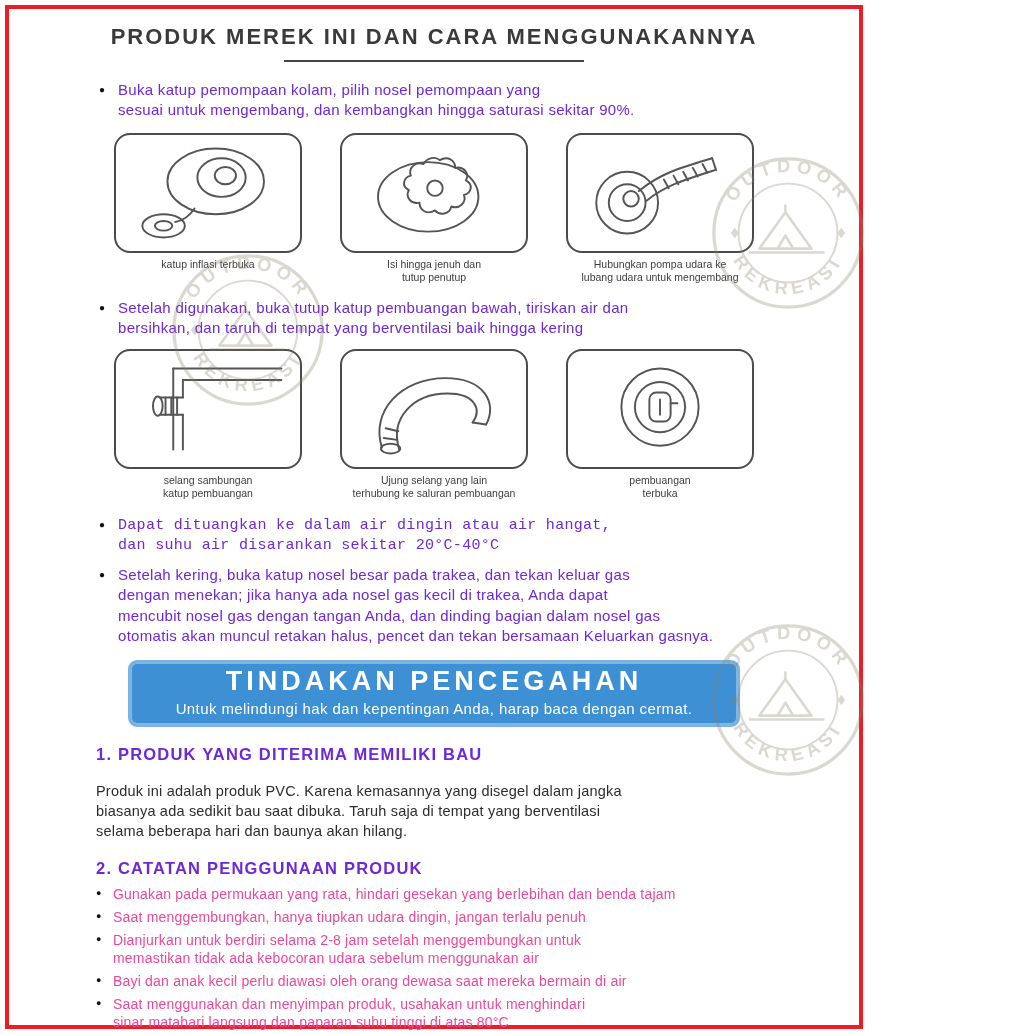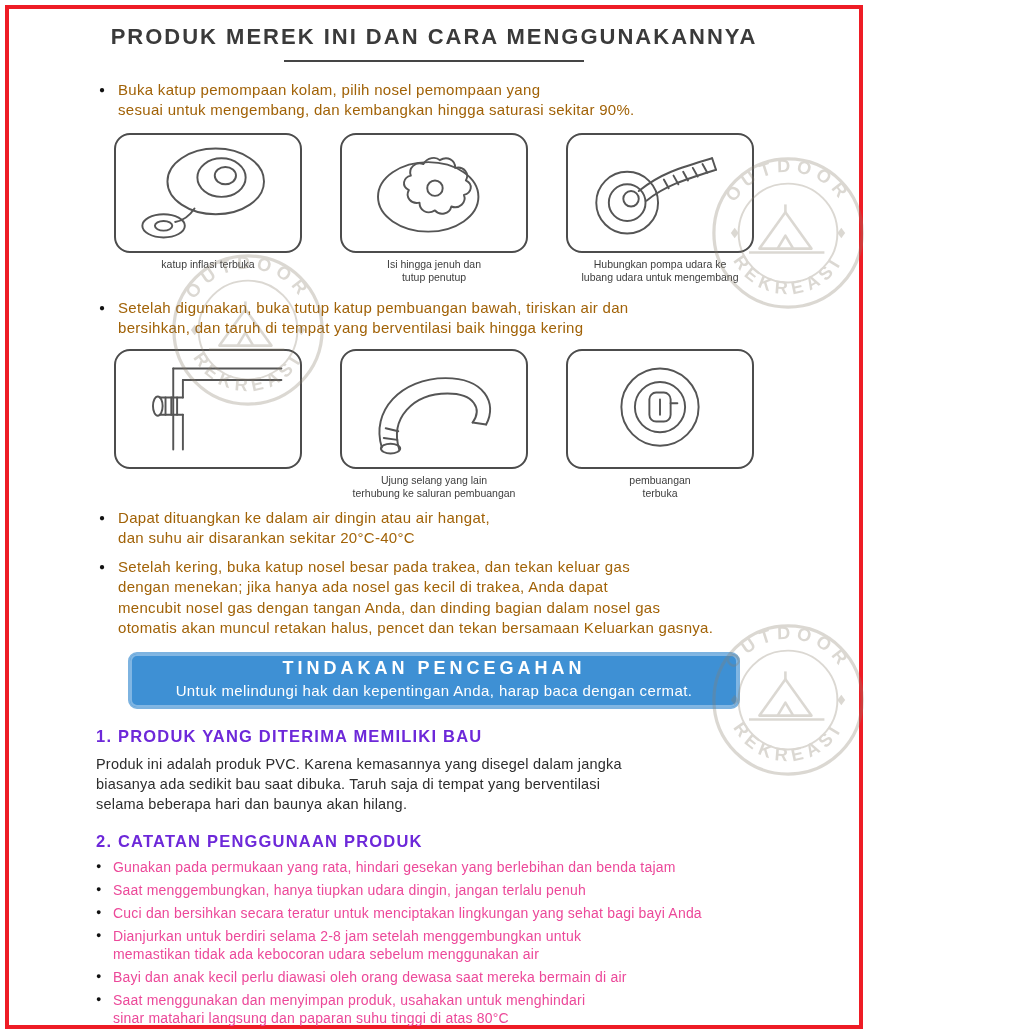--- a/index.html
+++ b/index.html
@@ -33,31 +33,31 @@
     width:300px;height:0;
     border-top:2px solid #454545;
     margin:10px auto 0;
   }
   .intro-bullet{
     position:relative;
     margin-top:18px;
     padding-left:22px;
     font-size:15px;line-height:1.36;
     letter-spacing:0.3px;
-    color:#a16207;
+    color:#6d28d9;
     white-space:pre-line;
   }
   .intro-bullet::before{
     content:"●";
     position:absolute;left:3px;top:3px;
     font-size:10px;color:#111;
   }
   .mt-sm{margin-top:14px;}
   .mt-xs{margin-top:8px;}
-  .mt-md{margin-top:8px;}
+  .mt-md{margin-top:16px;font-family:Liberation Mono, monospace;}
   .fig-row{
     display:flex;justify-content:center;gap:26px;
     margin-top:12px;
   }
   .fig-row.tight{margin-top:10px;}
   .fig{width:200px;text-align:center;}
   .fig-box{
     width:184px;height:116px;margin:0 auto;
     border:2px solid #4c4c4c;border-radius:16px;
     display:flex;align-items:center;justify-content:center;
@@ -75,34 +75,34 @@
     width:612px;box-sizing:border-box;
     margin:14px auto 0;
     background:#3e90d4;
     border:2px solid #7db3e0;
     box-shadow:inset 0 0 0 2px rgba(255,255,255,0.35);
     border-radius:9px;
     text-align:center;color:#ffffff;
     padding:5px 4px 8px;
   }
   .banner-title{
-    margin:0;font-size:18px;font-weight:bold;
+    margin:0;font-size:27px;font-weight:bold;
     letter-spacing:4px;line-height:1.1;
   }
   .banner-sub{
     margin-top:3px;font-size:15px;letter-spacing:0.4px;
   }
   .sec-head{
     margin:18px 0 0;
     color:#6d28d9;
     font-size:16.5px;font-weight:bold;
     letter-spacing:1.2px;
   }
   .sec-body{
-    margin-top:8px;
+    margin-top:17px;
     font-size:14.5px;line-height:1.38;
     letter-spacing:0.2px;
     color:#2d2d2d;
     white-space:pre-line;
   }
   .usage-list{margin-top:8px;}
   .usage-item{
     position:relative;
     padding-left:17px;
     margin-top:5px;
@@ -229,20 +229,22 @@
               <path d="M66,28 L168,28"></path>
               <path d="M56,16 L56,100"></path>
               <path d="M66,28 L66,46 M66,64 L66,100"></path>
               <path d="M66,46 L42,46"></path>
               <path d="M66,64 L42,64"></path>
               <path d="M48,46 l0,18 M54,46 l0,18 M60,46 l0,18"></path>
               <ellipse cx="40" cy="55" rx="5" ry="10"></ellipse>
             </g>
           </svg>
         </div>
+        <div class="fig-cap">selang sambungan
+katup pembuangan</div>
       </div>
       <div class="fig">
         <div class="fig-box">
           <svg viewBox="0 0 184 116">
             <g class="line">
               <path d="M38,98 C26,60 58,26 104,26 C144,26 158,52 146,74"></path>
               <path d="M56,100 C46,68 70,42 106,42 C134,42 142,58 132,72"></path>
               <ellipse cx="47" cy="99" rx="10" ry="5"></ellipse>
               <path d="M146,74 L132,72"></path>
               <path d="M40,88 l14,2 M42,78 l13,3"></path>
@@ -284,21 +286,20 @@
 
     <div class="sec-head">1. PRODUK YANG DITERIMA MEMILIKI BAU</div>
     <div class="sec-body">Produk ini adalah produk PVC. Karena kemasannya yang disegel dalam jangka
 biasanya ada sedikit bau saat dibuka. Taruh saja di tempat yang berventilasi
 selama beberapa hari dan baunya akan hilang.</div>
 
     <div class="sec-head">2. CATATAN PENGGUNAAN PRODUK</div>
     <div class="usage-list">
       <div class="usage-item">Gunakan pada permukaan yang rata, hindari gesekan yang berlebihan dan benda tajam</div>
       <div class="usage-item">Saat menggembungkan, hanya tiupkan udara dingin, jangan terlalu penuh</div>
-      <div class="usage-item">Cuci dan bersihkan secara teratur untuk menciptakan lingkungan yang sehat bagi bayi Anda</div>
       <div class="usage-item">Dianjurkan untuk berdiri selama 2-8 jam setelah menggembungkan untuk
 memastikan tidak ada kebocoran udara sebelum menggunakan air</div>
       <div class="usage-item">Bayi dan anak kecil perlu diawasi oleh orang dewasa saat mereka bermain di air</div>
       <div class="usage-item">Saat menggunakan dan menyimpan produk, usahakan untuk menghindari
 sinar matahari langsung dan paparan suhu tinggi di atas 80°C</div>
     </div>
 
   </div>
 
   <div class="wm wm-1">

